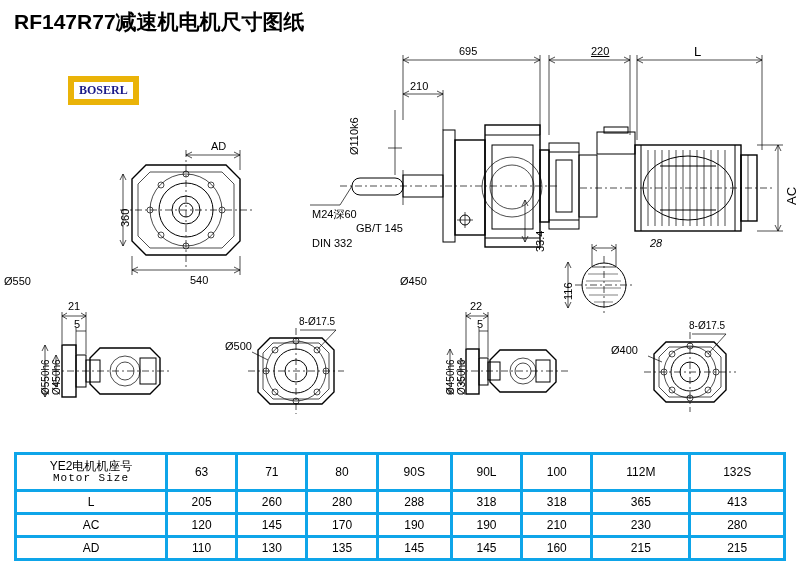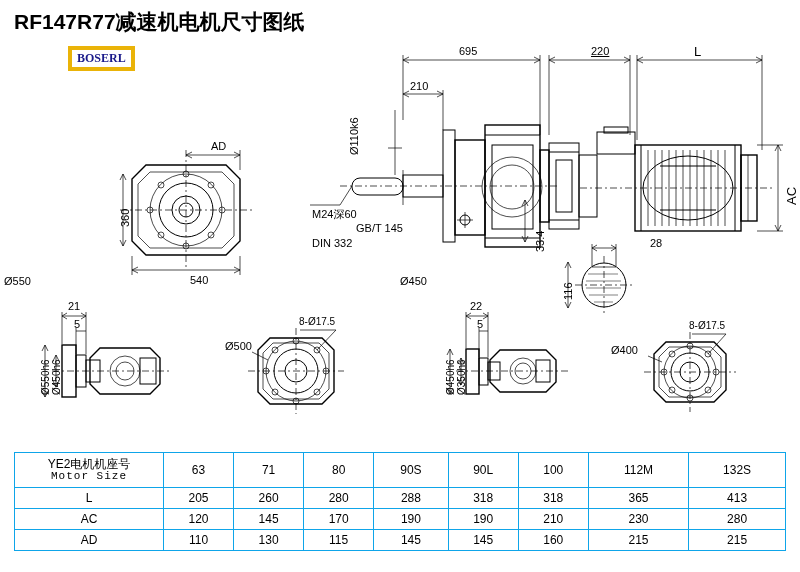--- a/index.html
+++ b/index.html
@@ -1,36 +1,36 @@
 <!DOCTYPE html>
 <html><head>
 <meta charset="utf-8">
 <style>
   html,body{margin:0;padding:0;background:#ffffff;}
   body{width:800px;height:572px;font-family:"Liberation Sans",sans-serif;color:#000;position:relative;overflow:hidden;}
   #page{position:relative;width:800px;height:484px;}
 
   .title{position:absolute;left:14px;top:8px;font-size:21px;font-weight:bold;letter-spacing:0px;}
 
-  .logo{position:absolute;left:68px;top:46px;border:4px solid #eab308;padding:1px 5px;font-size:12px;font-weight:bold;color:#1a1a8a;font-family:"Liberation Serif",serif;}
+  .logo{position:absolute;left:68px;top:76px;border:6px solid #eab308;padding:1px 5px;font-size:12px;font-weight:bold;color:#1a1a8a;font-family:"Liberation Serif",serif;}
 
   .lbl{position:absolute;font-size:11px;color:#000;white-space:nowrap;font-family:"Liberation Sans",sans-serif;}
   .lbl.sm{font-size:10px;}
   .vlbl{position:absolute;font-size:11px;white-space:nowrap;transform-origin:0 0;transform:rotate(-90deg);}
 
   svg{position:absolute;left:0;top:0;}
   .ln{stroke:#000;stroke-width:1;fill:none;}
   .ln2{stroke:#000;stroke-width:1.4;fill:none;}
   .thin{stroke:#000;stroke-width:0.7;fill:none;}
   .dash{stroke:#000;stroke-width:0.7;fill:none;stroke-dasharray:7 3 2 3;}
   .hatch{stroke:#000;stroke-width:0.5;fill:none;}
 
   
   table.spec{position:absolute;left:14px;top:452px;border-collapse:collapse;width:772px;}
-  table.spec td{border:1px solid #0ea5e9;font-size:12px;text-align:center;height:20px;padding:0;font-family:"Liberation Sans",sans-serif;}
+  table.spec td{border:3px solid #0ea5e9;font-size:12px;text-align:center;height:20px;padding:0;font-family:"Liberation Sans",sans-serif;}
   table.spec td.hdr{width:148px;line-height:1.05;}
   table.spec td.hdr .cn{font-size:12px;}
   table.spec td.hdr .en{font-family:"Liberation Mono",monospace;font-size:11px;letter-spacing:1px;}
   table.spec tr.r0 td{height:34px;}
 </style>
 </head>
 <body>
 
 <div id="page">
 
@@ -317,21 +317,21 @@
   </svg>
 
   <div class="lbl" style="left:459px;top:45px;">695</div>
   <div class="lbl" style="left:591px;top:45px;text-decoration:underline;">220</div>
   <div class="lbl" style="left:694px;top:44px;font-size:13px;">L</div>
   <div class="lbl" style="left:410px;top:80px;">210</div>
   <div class="vlbl" style="left:348px;top:155px;">Ø110k6</div>
   <div class="vlbl" style="left:534px;top:252px;">33.4</div>
   <div class="vlbl" style="left:784px;top:205px;font-size:13px;">AC</div>
 
-  <div class="lbl" style="left:650px;top:237px;">28</div>
+  <div class="lbl" style="left:650px;top:237px;font-style:italic;">28</div>
   <div class="vlbl" style="left:562px;top:300px;">116</div>
 
   <div class="lbl" style="left:211px;top:140px;">AD</div>
   <div class="vlbl" style="left:119px;top:227px;">360</div>
   <div class="lbl" style="left:178px;top:274px;margin-left:12px;">540</div>
 
   <div class="lbl" style="left:312px;top:207px;">M24深60</div>
   <div class="lbl" style="left:312px;top:222px;margin-left:44px;">GB/T 145</div>
   <div class="lbl" style="left:312px;top:237px;">DIN 332</div>
 
@@ -389,21 +389,21 @@
       <td>190</td>
       <td>190</td>
       <td>210</td>
       <td>230</td>
       <td>280</td>
     </tr>
     <tr>
       <td class="hdr">AD</td>
       <td>110</td>
       <td>130</td>
-      <td>115</td>
+      <td>135</td>
       <td>145</td>
       <td>145</td>
       <td>160</td>
       <td>215</td>
       <td>215</td>
     </tr>
   </tbody>
     </table>
 
 </div>

